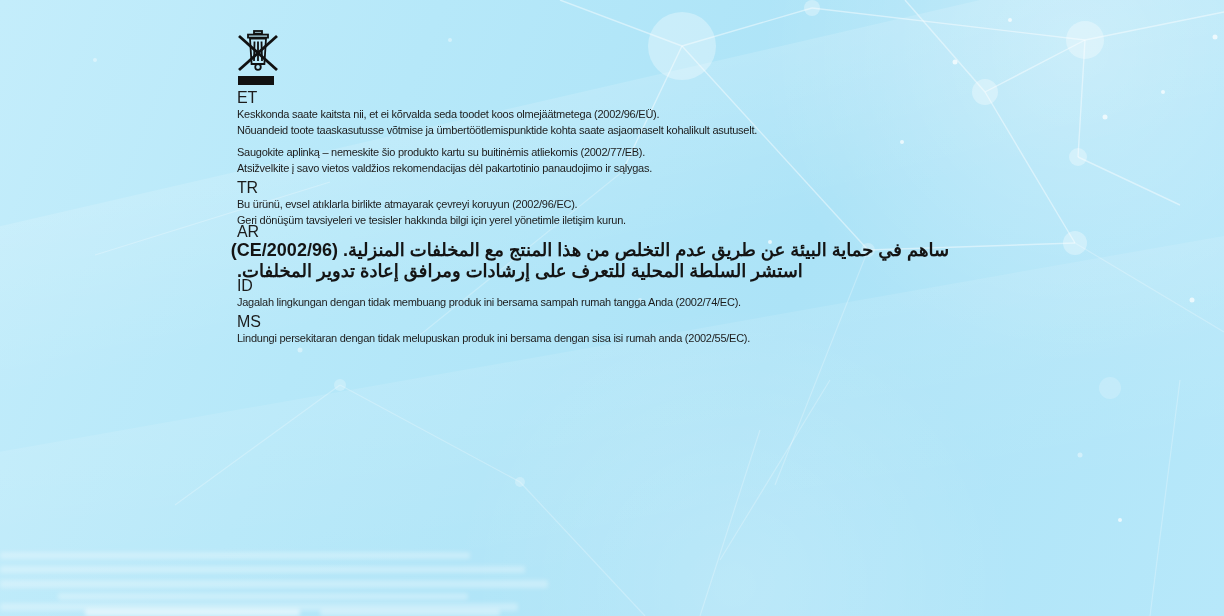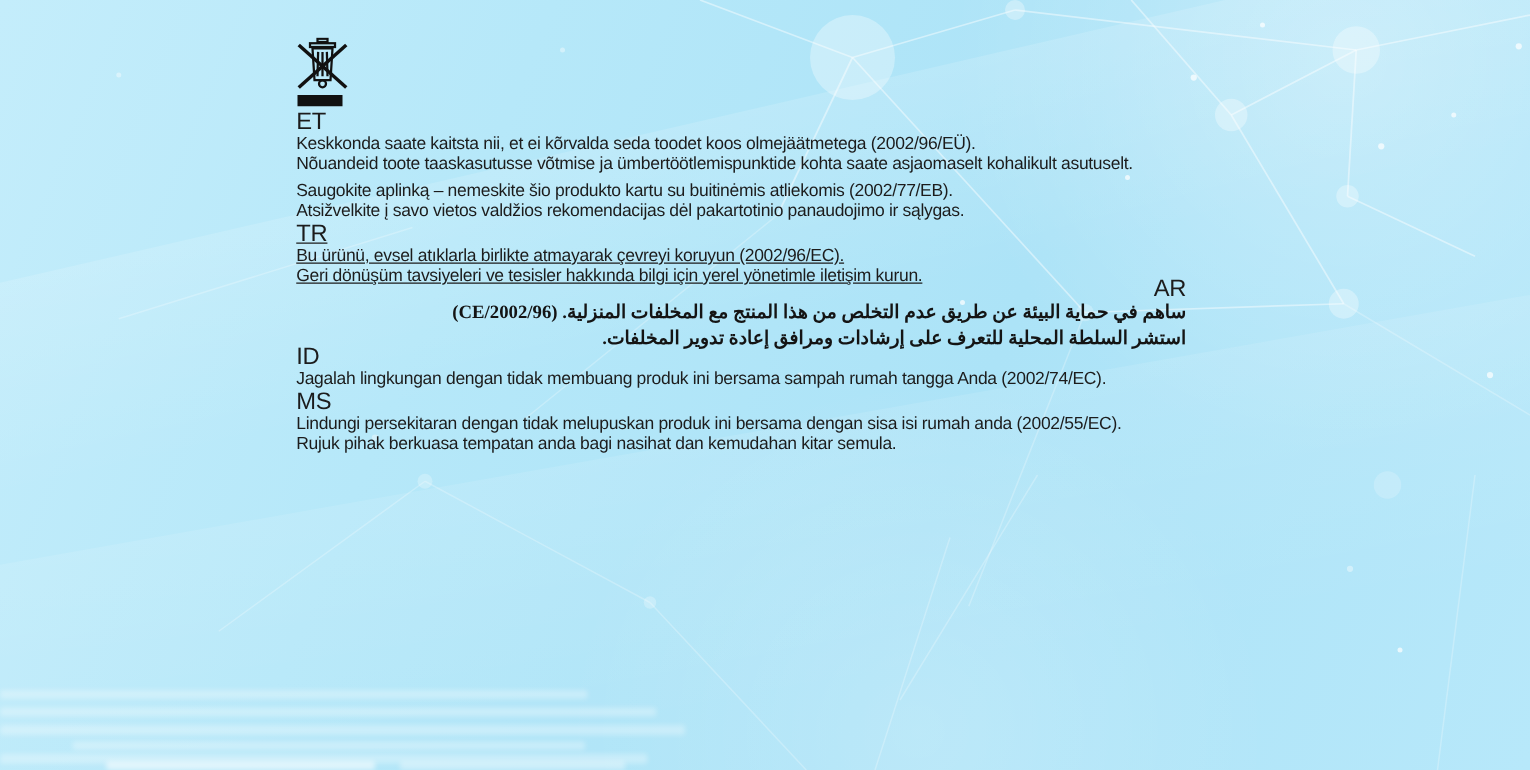--- a/index.html
+++ b/index.html
@@ -31,27 +31,27 @@
   .g5{left:0;top:603px;width:518px;height:8px;}
   .g6{left:85px;top:609px;width:215px;height:7px;background:rgba(255,255,255,0.55);}
   .g7{left:320px;top:609px;width:180px;height:7px;background:rgba(255,255,255,0.35);}
 
   .content{position:absolute;left:237px;top:30px;width:712px;color:#1c1c1c;}
   .weee{width:42px;}
   .weee svg{display:block;}
   .weee-bar{width:36px;height:9px;background:#111;margin:4px 0 0 1px;}
   section{margin:0 0 4px 0;}
   section.sec-et{margin-top:5px;margin-bottom:6px;}
-  section.sec-tr{margin-bottom:-4px;text-decoration:underline;}
-  section.sec-ar{margin-bottom:-4px;text-align:right;}
-  .code{font-size:19px;line-height:16px;letter-spacing:-0.2px;}
-  .line{margin:0;font-size:14px;line-height:16px;letter-spacing:-0.25px;white-space:nowrap;}
+  section.sec-tr{margin-bottom:-4px;}
+  section.sec-ar{margin-bottom:-4px;text-align:left;}
+  .code{font-size:16px;line-height:16px;letter-spacing:-0.2px;}
+  .line{margin:0;font-size:11px;line-height:16px;letter-spacing:-0.25px;white-space:nowrap;}
   .sec-ar .line{
-    font-family:Liberation Serif, serif;
-    font-size:15px;line-height:21px;font-weight:bold;letter-spacing:0;
+    font-family:Liberation Sans, sans-serif;
+    font-size:18px;line-height:21px;font-weight:bold;letter-spacing:0;
     direction:rtl;unicode-bidi:plaintext;color:#141414;
   }
 </style>
 </head>
 <body>
 
 <div class="page">
 
   <div class="streak s1"></div>
   <div class="streak s2"></div>
@@ -170,17 +170,16 @@
     </section>
 
     <section class="sec-id">
       <div class="code">ID</div>
       <p class="line">Jagalah lingkungan dengan tidak membuang produk ini bersama sampah rumah tangga Anda (2002/74/EC).</p>
     </section>
 
     <section class="sec-ms">
       <div class="code">MS</div>
       <p class="line">Lindungi persekitaran dengan tidak melupuskan produk ini bersama dengan sisa isi rumah anda (2002/55/EC).</p>
-      <p class="line">Rujuk pihak berkuasa tempatan anda bagi nasihat dan kemudahan kitar semula.</p>
     </section>
 
   </div>
 </div>
 
 </body></html>

